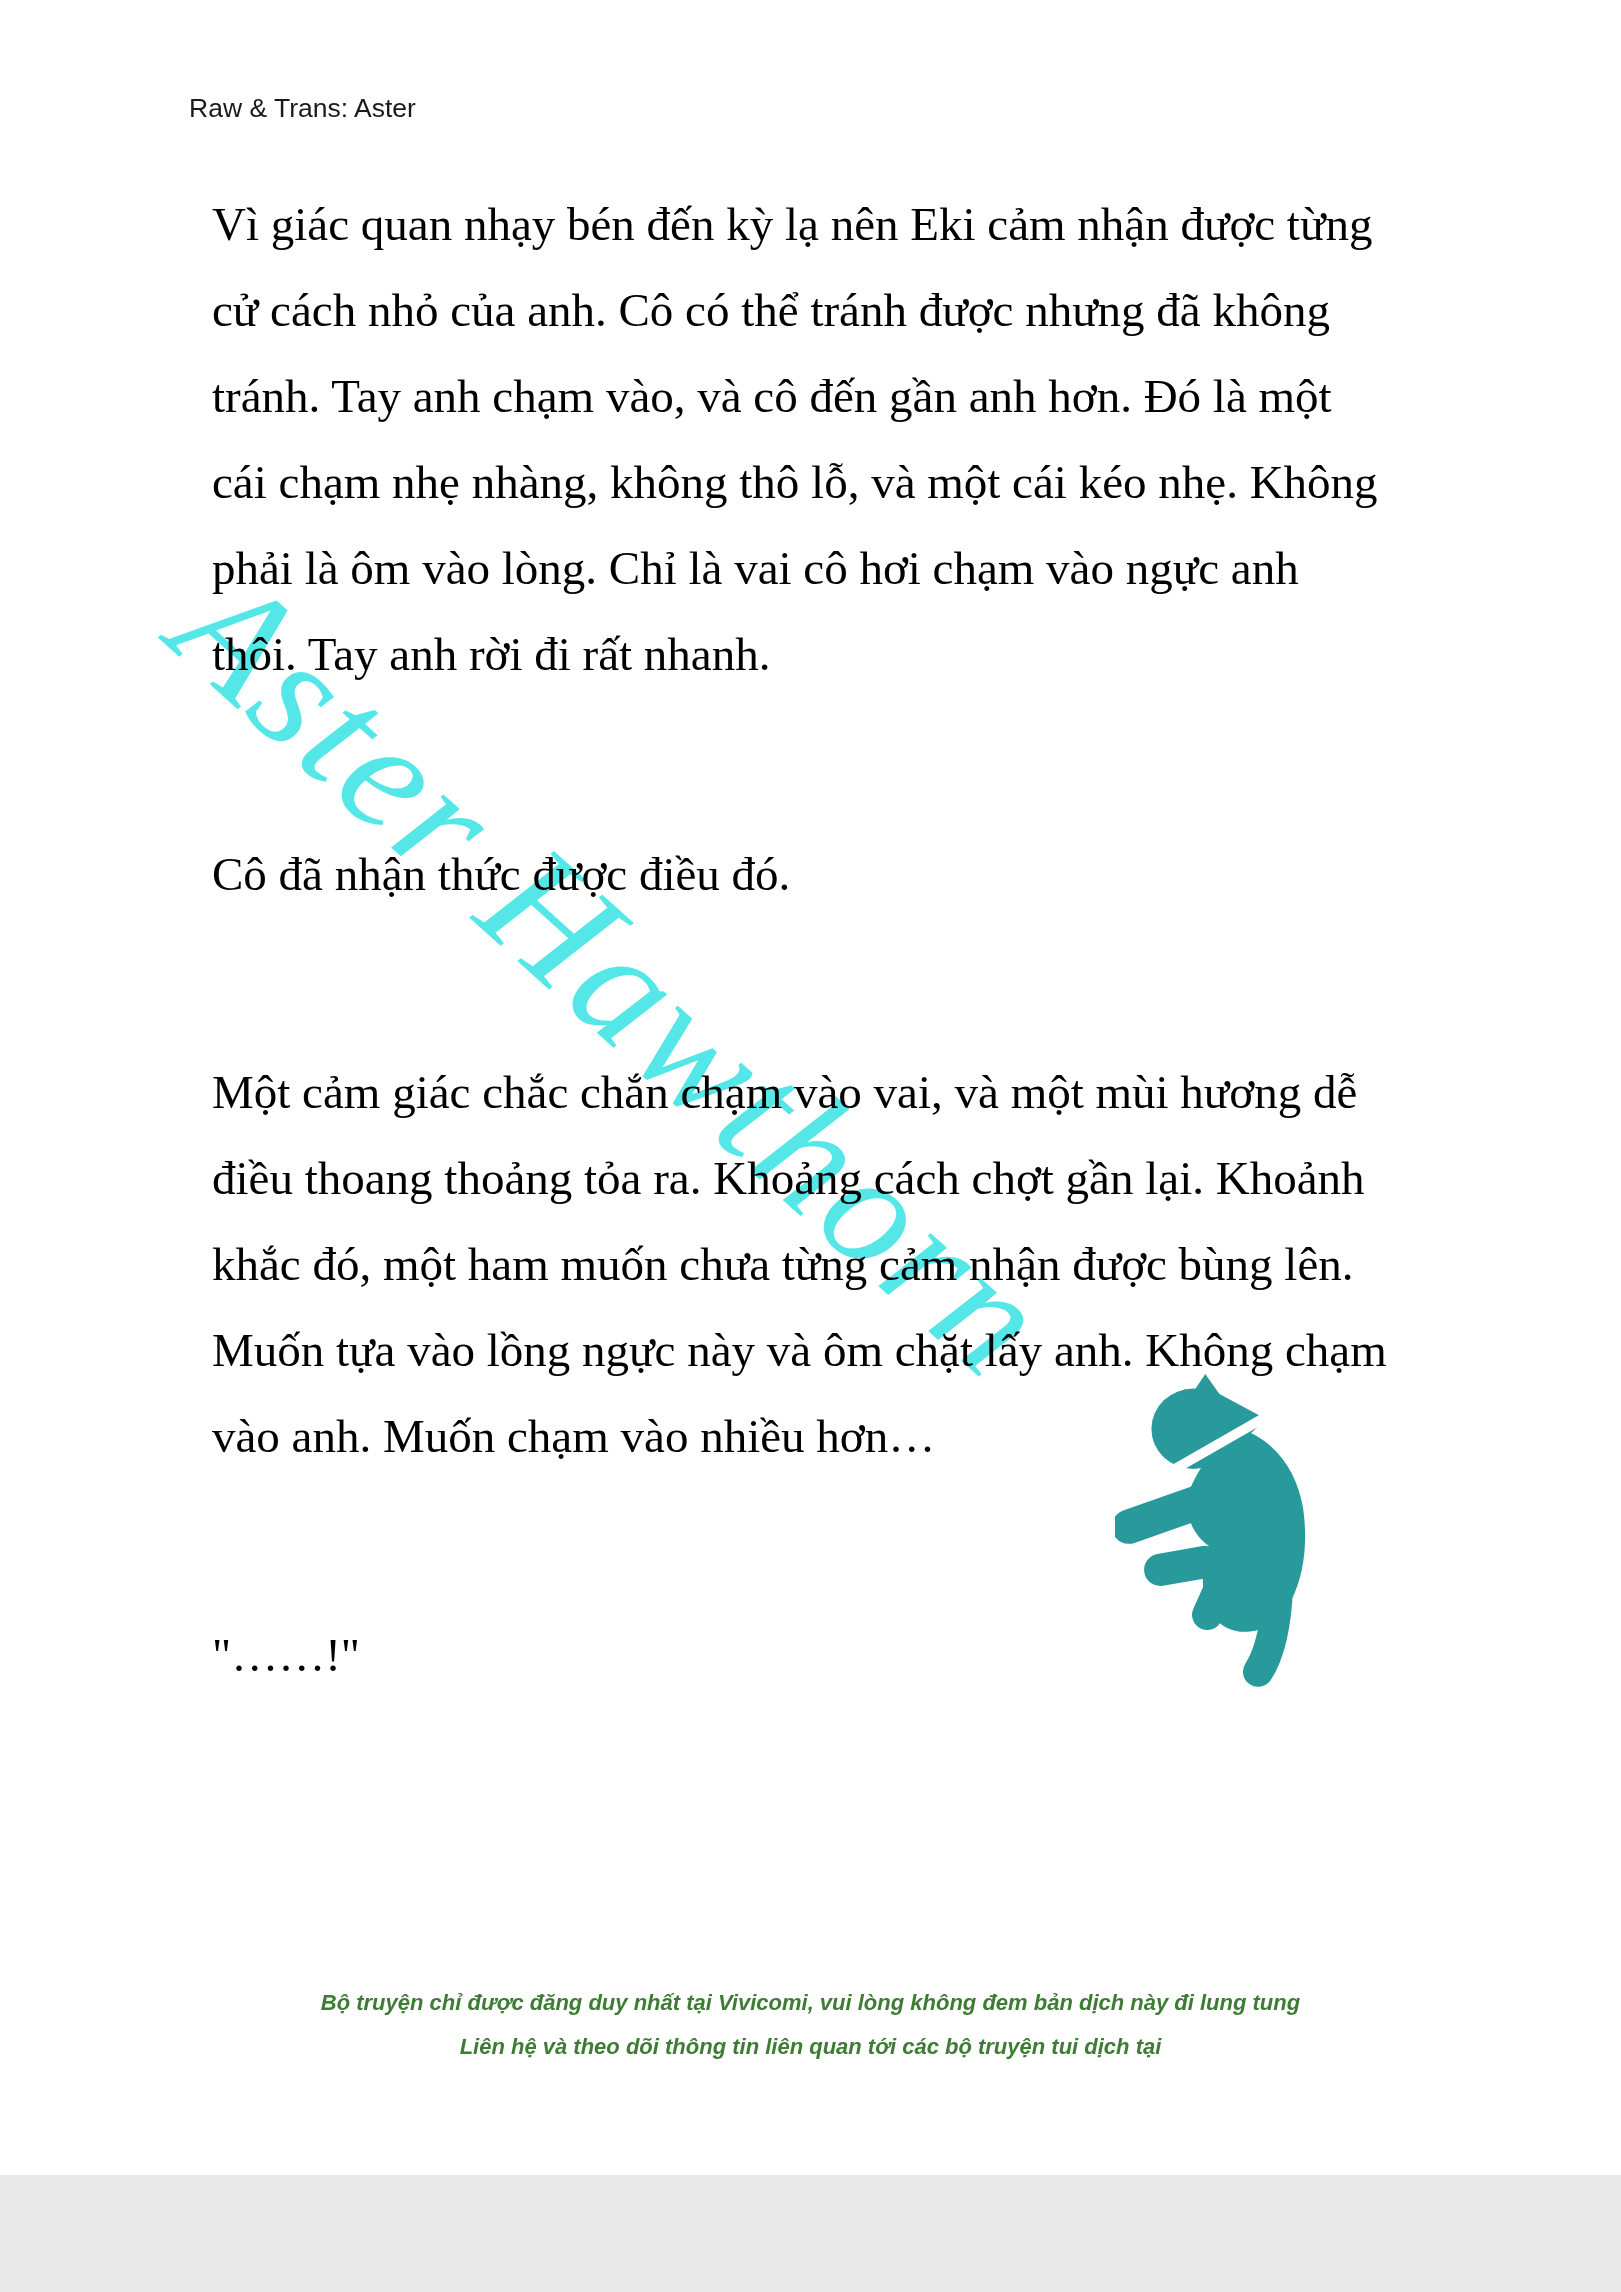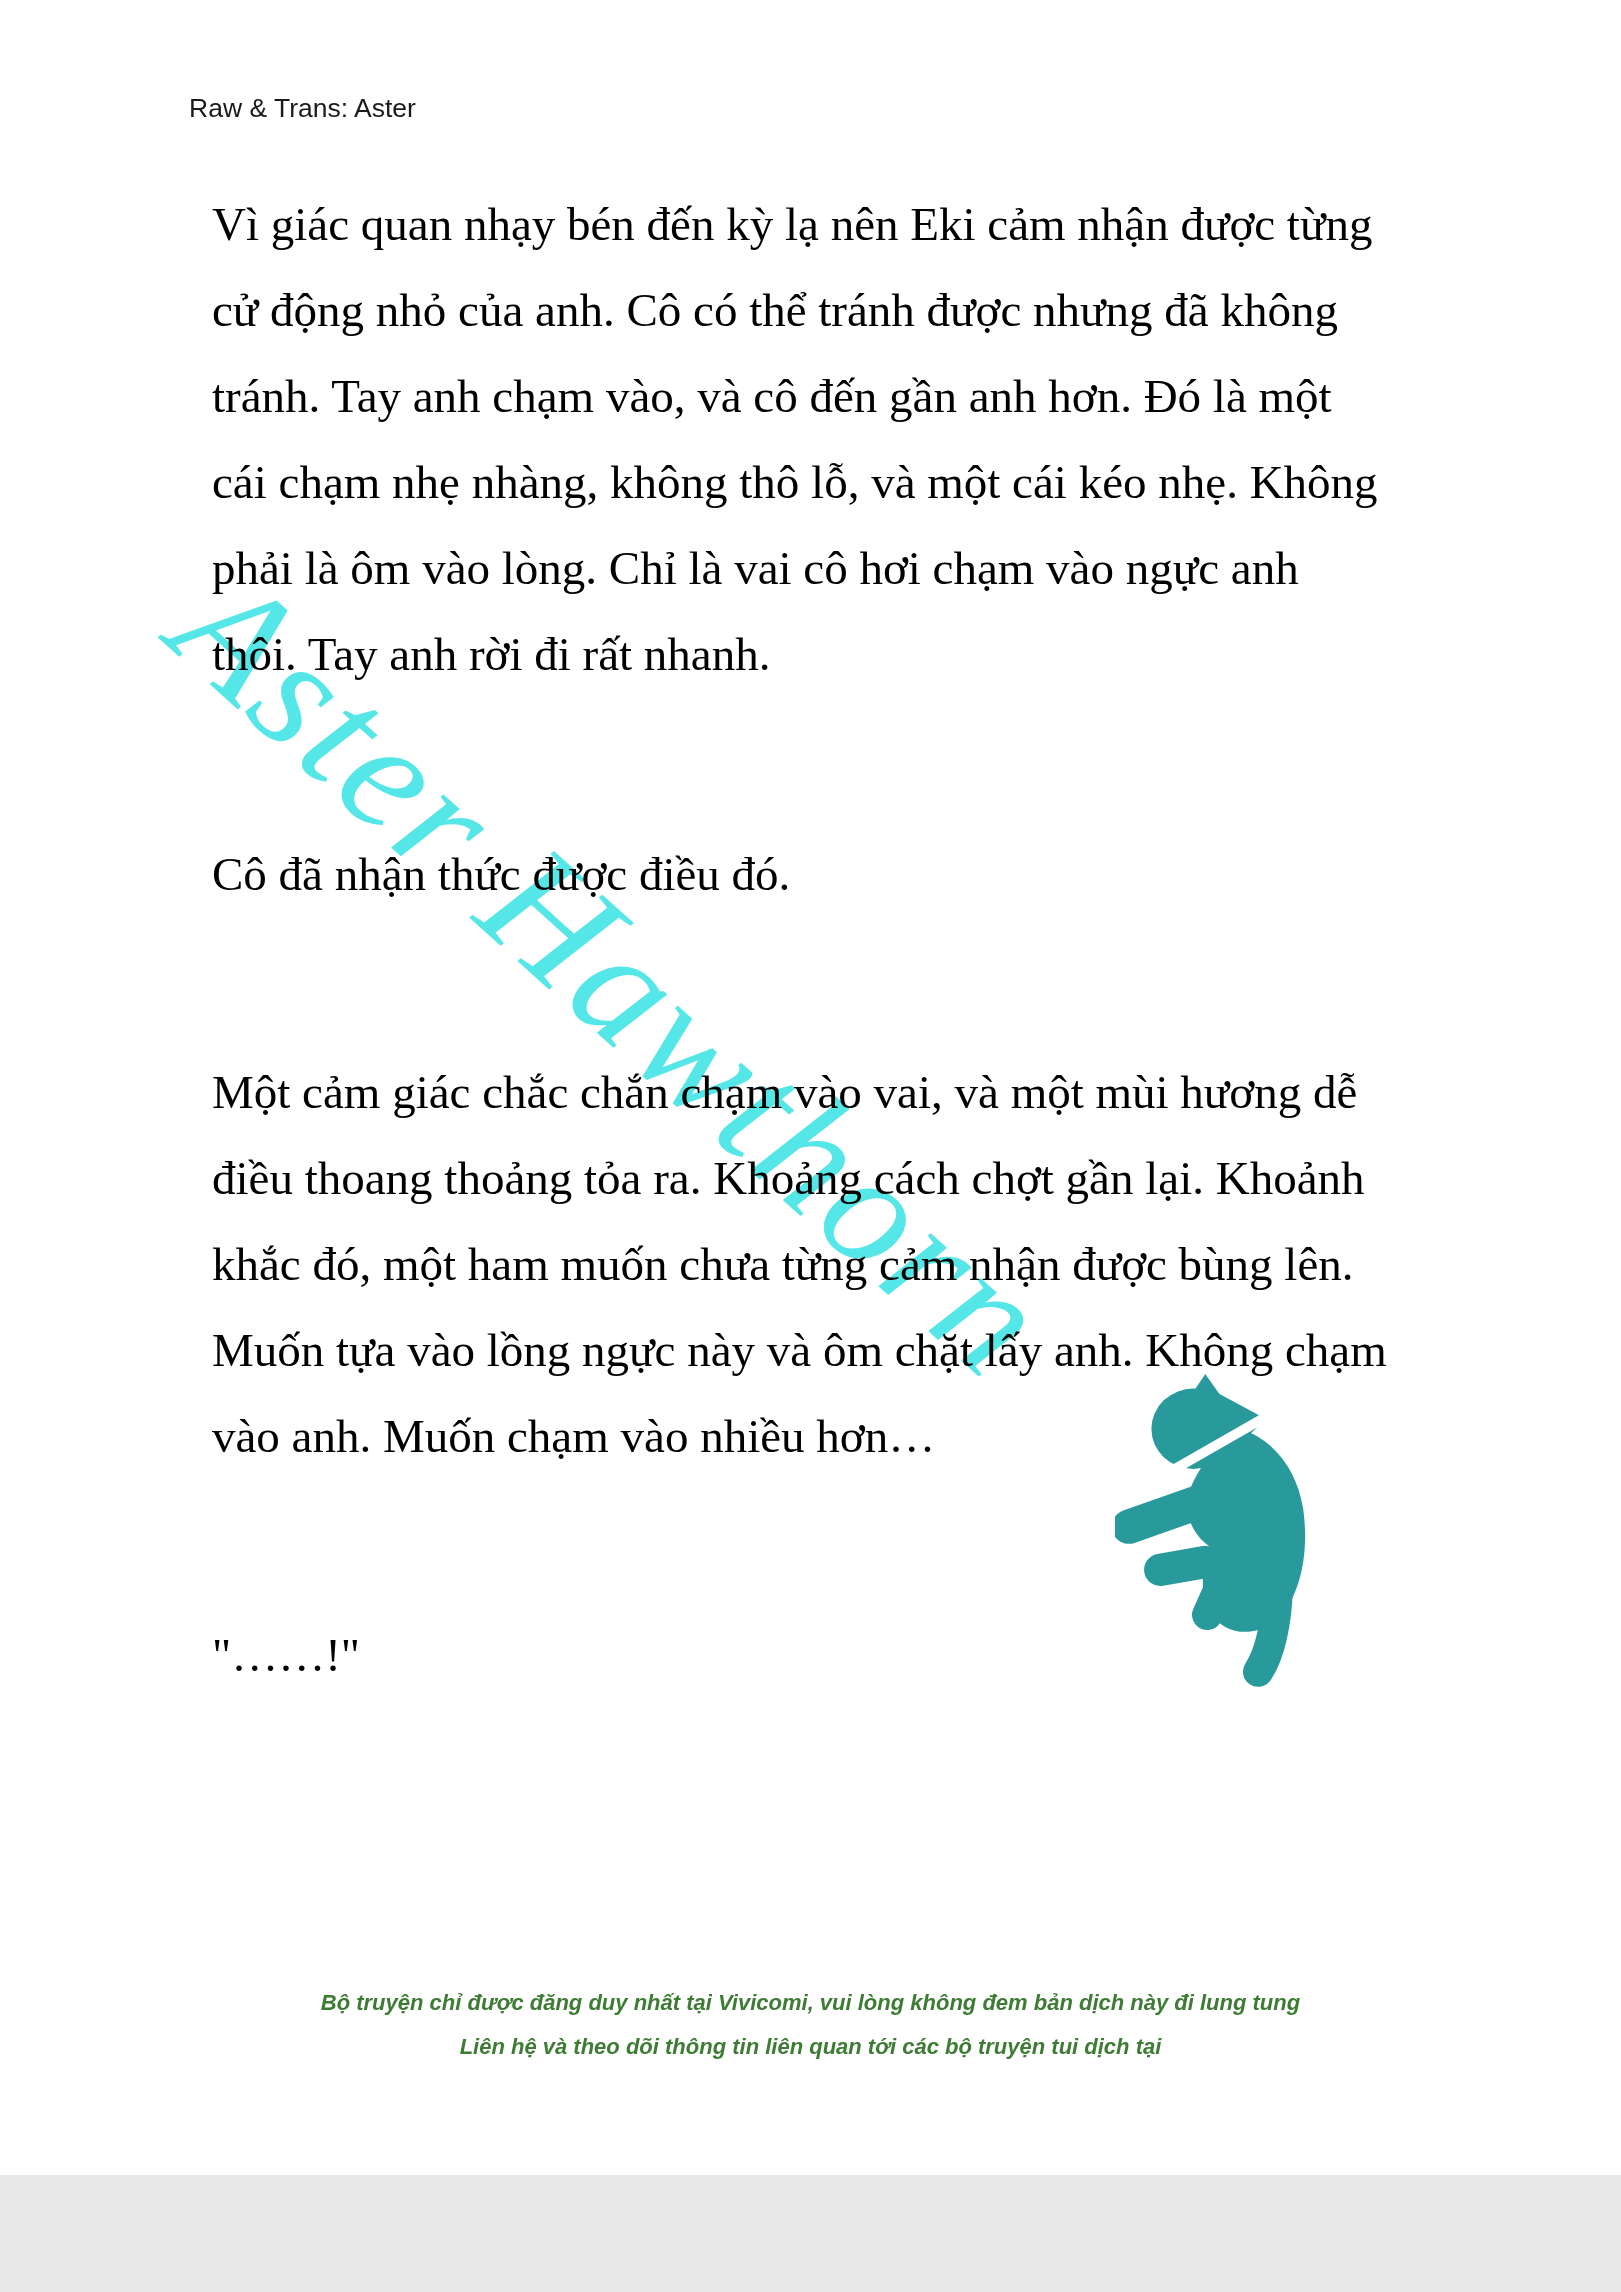--- a/index.html
+++ b/index.html
@@ -75,21 +75,21 @@
 <body>
 
 <div class="page">
 
   <div class="credit">Raw &amp; Trans: Aster</div>
 
   <div class="watermark" style="color: rgb(85, 231, 231);">Aster Hawthorn</div>
 
   <div class="para p1" style="color: rgb(0, 0, 0);">
     <div>Vì giác quan nhạy bén đến kỳ lạ nên Eki cảm nhận được từng</div>
-    <div>cử động nhỏ của anh. Cô có thể tránh được nhưng đã không</div>
+    <div>cử cách nhỏ của anh. Cô có thể tránh được nhưng đã không</div>
     <div>tránh. Tay anh chạm vào, và cô đến gần anh hơn. Đó là một</div>
     <div>cái chạm nhẹ nhàng, không thô lỗ, và một cái kéo nhẹ. Không</div>
     <div>phải là ôm vào lòng. Chỉ là vai cô hơi chạm vào ngực anh</div>
     <div>thôi. Tay anh rời đi rất nhanh.</div>
   </div>
 
   <div class="para p2" style="color: rgb(0, 0, 0);">
     <div>Cô đã nhận thức được điều đó.</div>
   </div>
 

